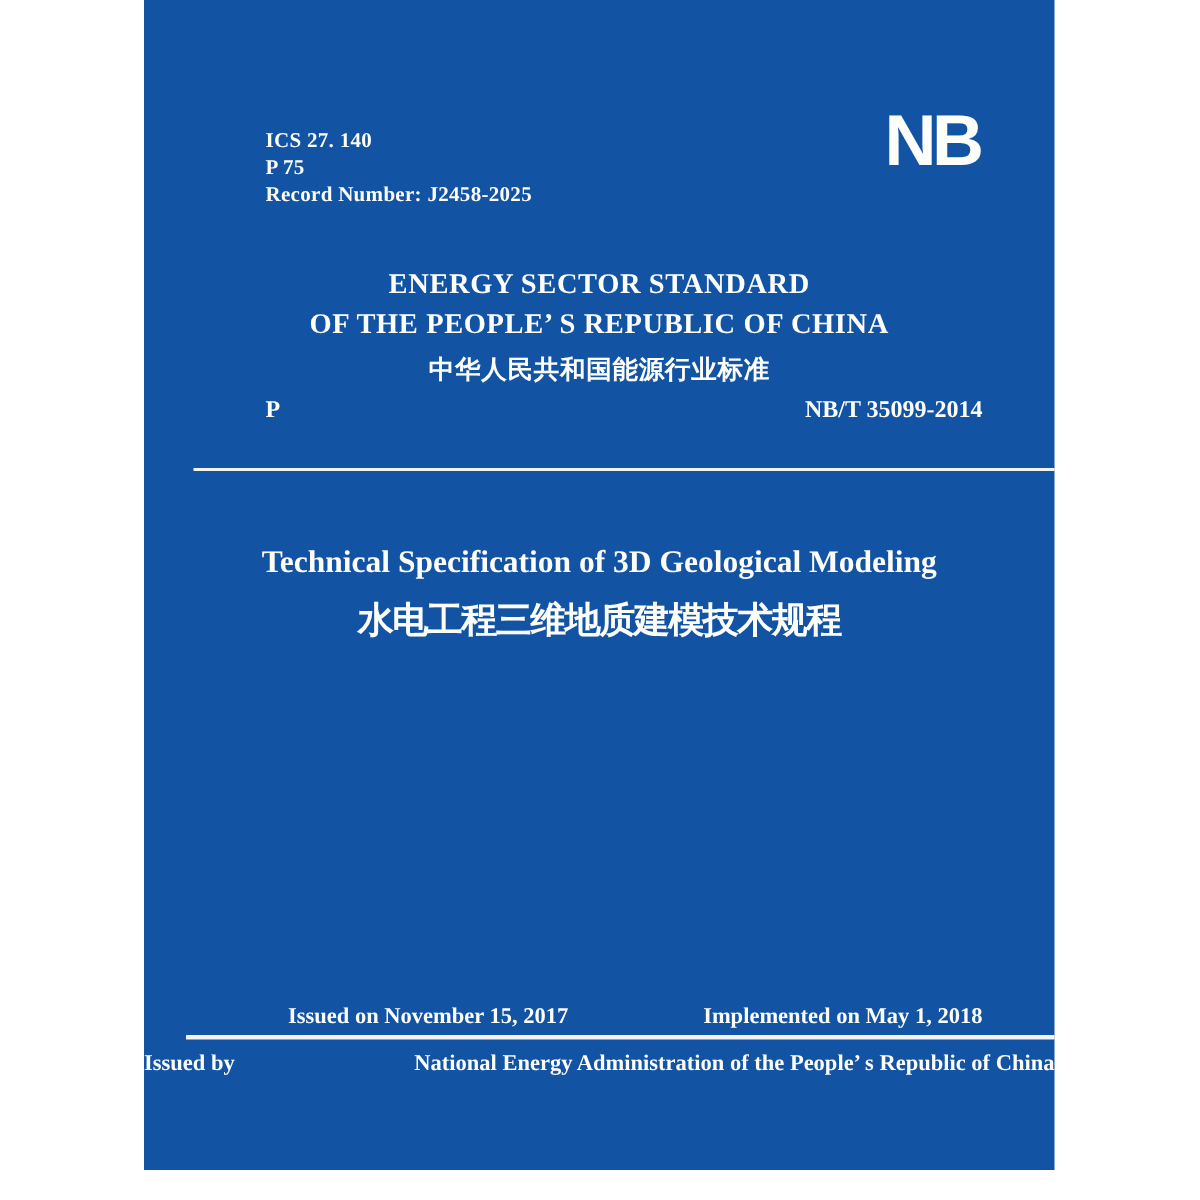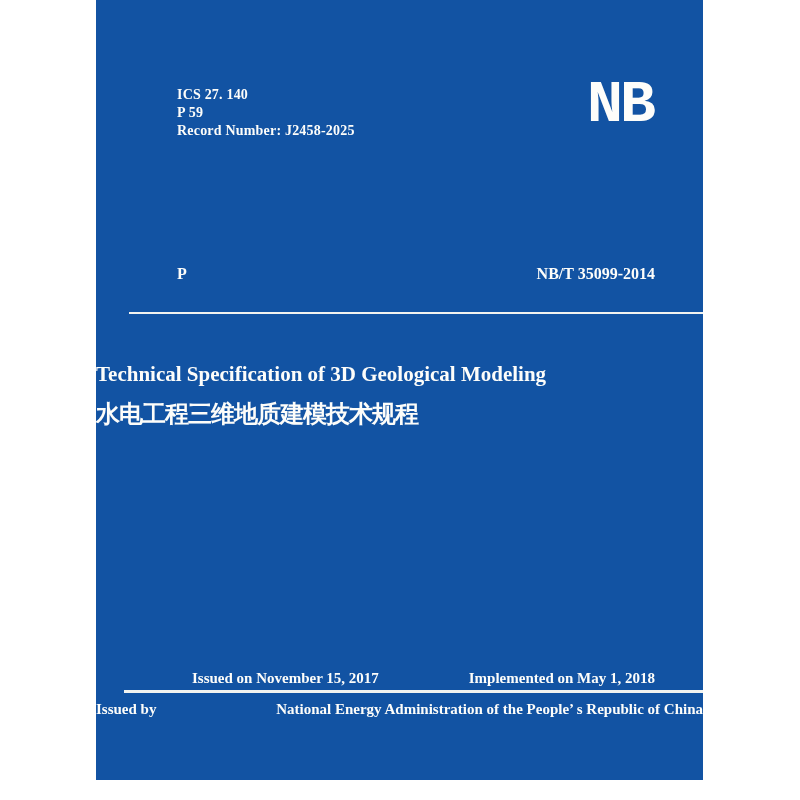--- a/index.html
+++ b/index.html
@@ -32,24 +32,24 @@
     top: 86px;
     font-size: 14px;
     font-weight: bold;
     line-height: 18px;
     letter-spacing: 0.2px;
     white-space: nowrap;
   }
   .nb-logo {
     position: absolute;
     right: 50px;
-    top: 65px;
-    font-family: Liberation Mono, monospace;
+    top: 55px;
+    font-family: Liberation Sans, sans-serif;
     font-weight: bold;
-    font-size: 60px;
+    font-size: 48px;
     line-height: 80px;
     letter-spacing: -3px;
     white-space: nowrap;
   }
   .header-block {
     position: absolute;
     left: 0;
     right: 0;
     top: 176px;
     text-align: center;
@@ -87,20 +87,21 @@
     right: 0;
     top: 312px;
     height: 2px;
     background: #f2f3f0;
   }
   .title-block {
     position: absolute;
     left: 0;
     right: 0;
     top: 355px;
+    text-align: center;
   }
   .title-line-en {
     font-size: 21px;
     font-weight: bold;
     line-height: 39px;
     white-space: nowrap;
   }
   .title-line-cn {
     margin-top: 7px;
     font-family: Liberation Mono, monospace;
@@ -145,26 +146,31 @@
   }
 </style>
 </head>
 <body>
 
 <div class="canvas">
   <div class="cover-page">
 
     <div class="ics-block">
       <div>ICS 27. 140</div>
-      <div>P 59</div>
+      <div>P 75</div>
       <div>Record Number: J2458-2025</div>
     </div>
 
     <div class="nb-logo">NB</div>
 
+    <div class="header-block">
+      <div class="header-line-en">ENERGY SECTOR STANDARD</div>
+      <div class="header-line-en">OF THE PEOPLE’ S REPUBLIC OF CHINA</div>
+      <div class="header-line-cn">中华人民共和国能源行业标准</div>
+    </div>
 
     <div class="code-row">
       <span>P</span>
       <span>NB/T 35099-2014</span>
     </div>
 
     <div class="rule-top"></div>
 
     <div class="title-block">
       <div class="title-line-en">Technical Specification of 3D Geological Modeling</div>

